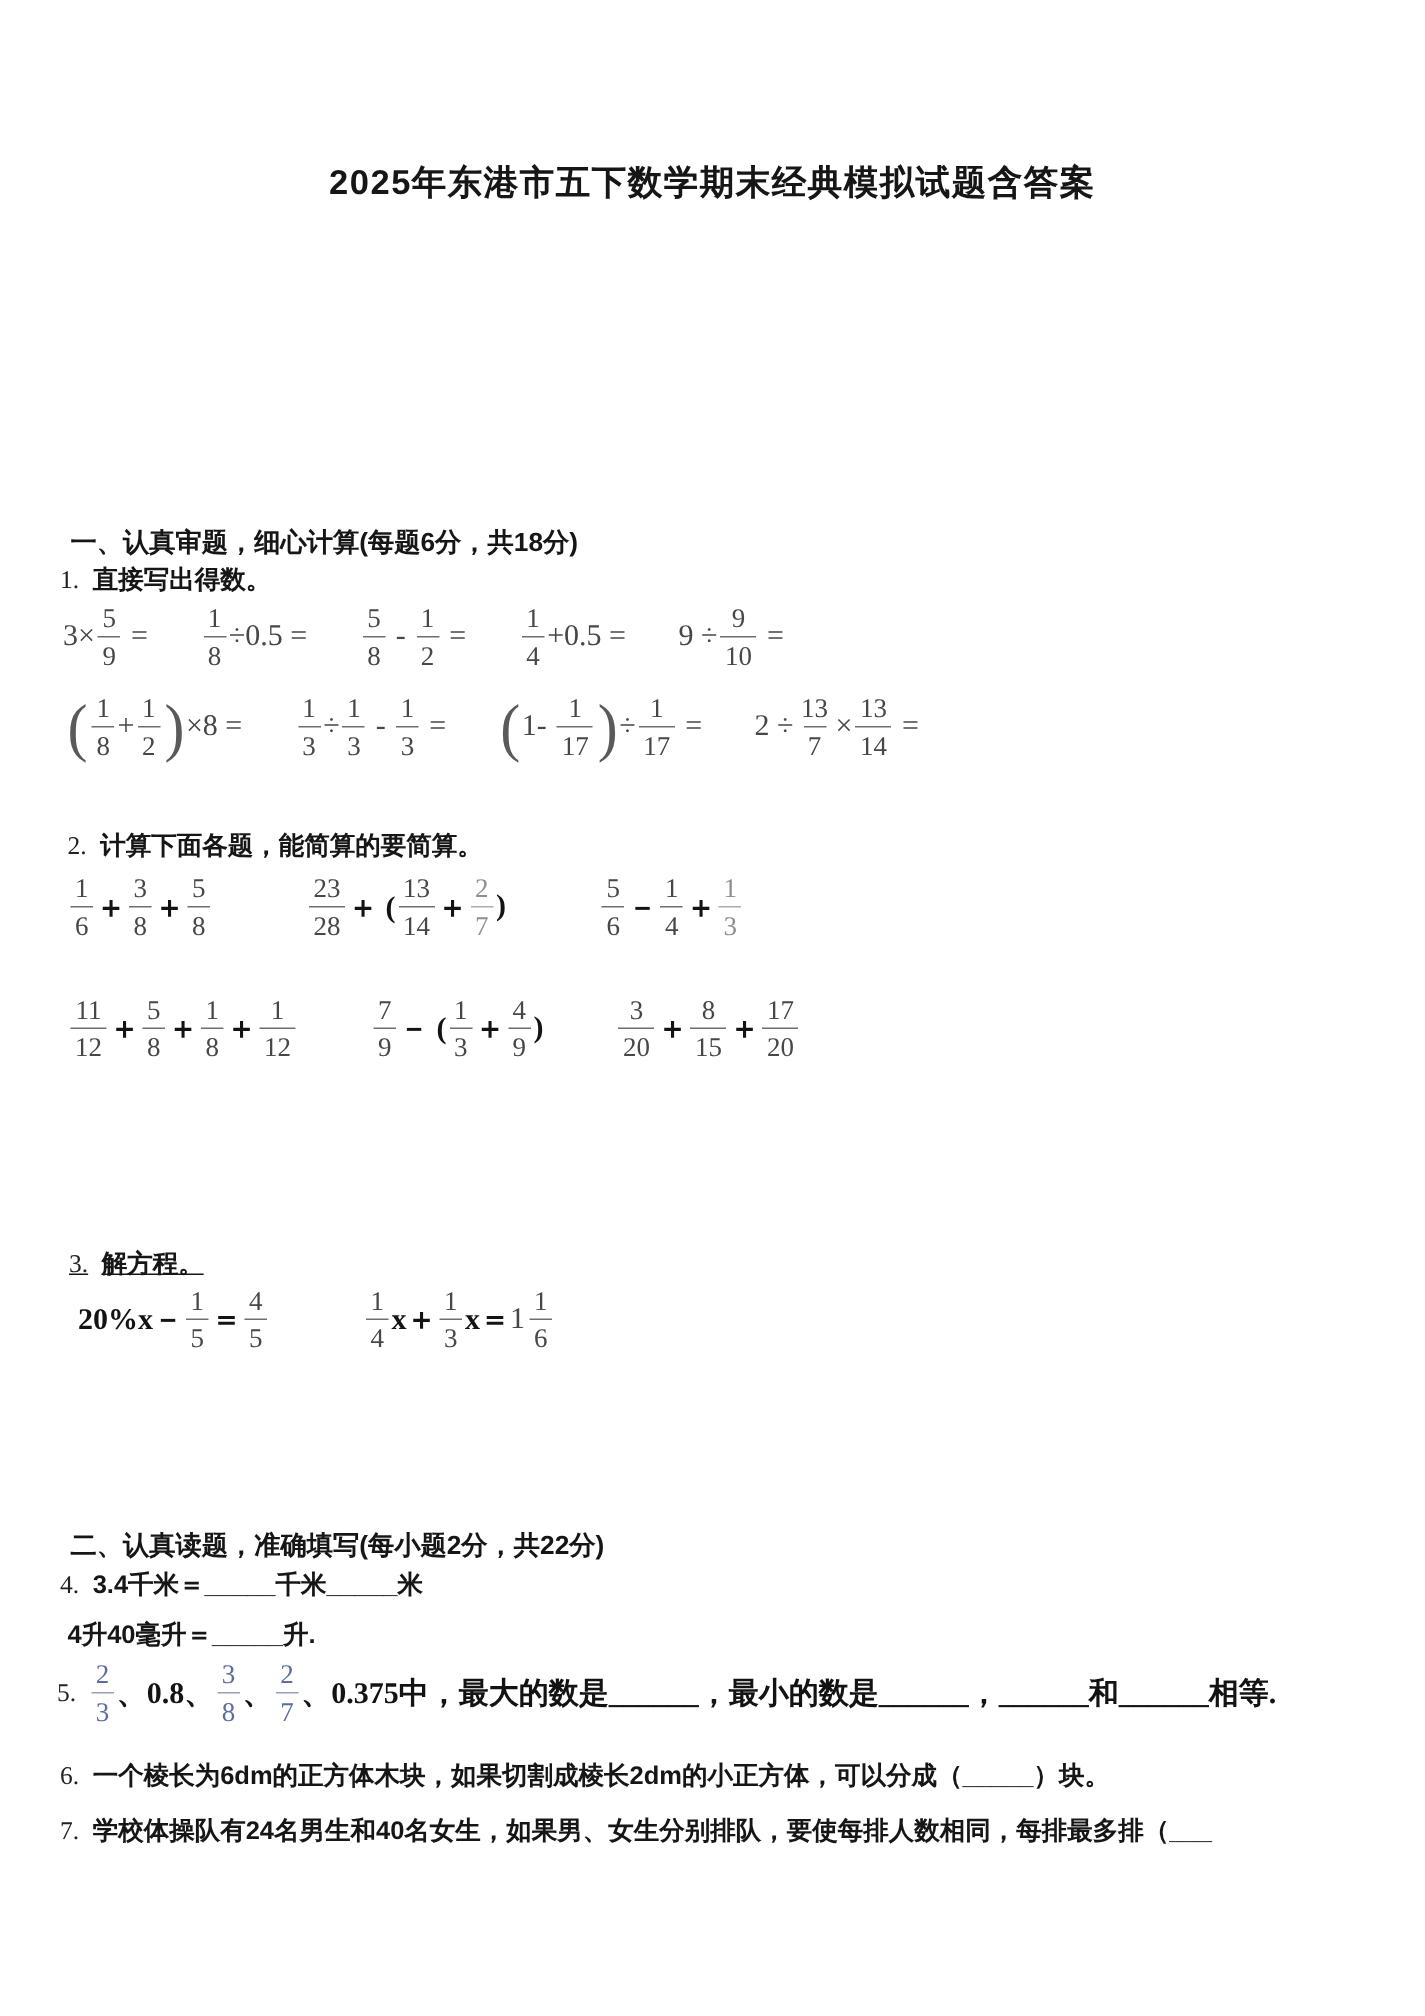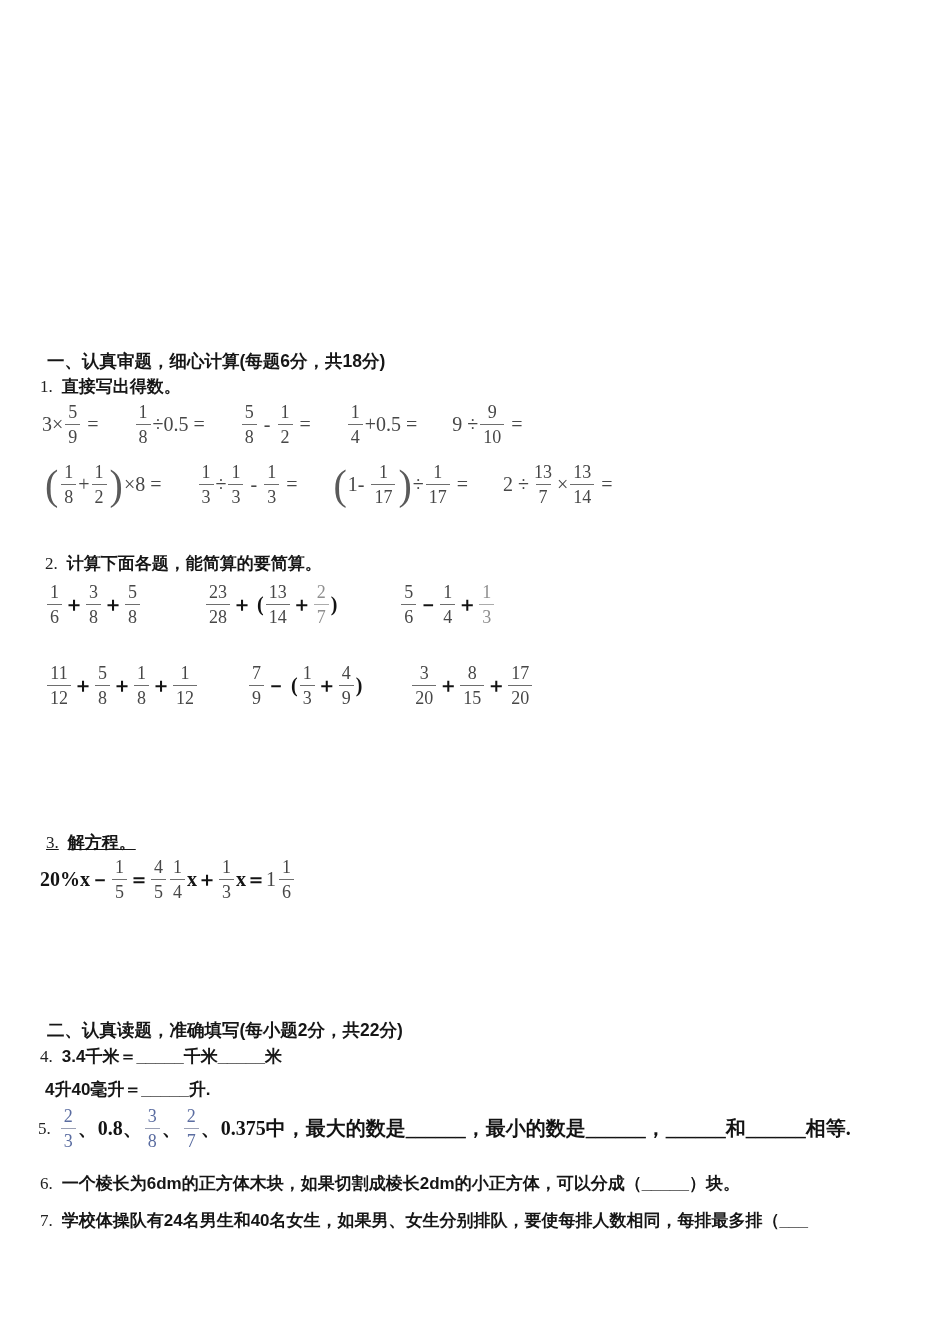--- a/index.html
+++ b/index.html
@@ -44,20 +44,21 @@
   .fr.blue .de{border-top-color:#9aa0b5;}
   .bp{font-size:40px;font-weight:400;line-height:.9;transform:scaleY(1.08);margin:0 1px;color:#5a5a5a;}
   .mix{display:inline-flex;align-items:center;}
   .mix .wh{margin-right:1px;}
 </style>
 </head>
 <body>
 
 <div class="page">
 
+  <div class="title">2025年东港市五下数学期末经典模拟试题含答案</div>
 
 
 
   <div class="line sec" style="top:349px;left:47px;">
     <span>一、认真审题，细心计算(每题6分，共18分)</span>
   </div>
 
   <div class="line" style="top:375px;left:40px;">
     <span class="qnum">1.</span><span class="qtext">直接写出得数。</span>
   </div>
@@ -88,21 +89,21 @@
   <div class="eq-row" style="top:664px;left:45px;gap:48px;text-align:center;">
       <span class="eq"><span class="fr"><span class="nu">11</span><span class="de">12</span></span><span class="tb">＋</span><span class="fr"><span class="nu">5</span><span class="de">8</span></span><span class="tb">＋</span><span class="fr"><span class="nu">1</span><span class="de">8</span></span><span class="tb">＋</span><span class="fr"><span class="nu">1</span><span class="de">12</span></span></span>
       <span class="eq"><span class="fr"><span class="nu">7</span><span class="de">9</span></span><span class="tb">－ (</span><span class="fr"><span class="nu">1</span><span class="de">3</span></span><span class="tb">＋</span><span class="fr"><span class="nu">4</span><span class="de">9</span></span><span class="tb">)</span></span>
       <span class="eq"><span class="fr"><span class="nu">3</span><span class="de">20</span></span><span class="tb">＋</span><span class="fr"><span class="nu">8</span><span class="de">15</span></span><span class="tb">＋</span><span class="fr"><span class="nu">17</span><span class="de">20</span></span></span>
     </div>
 
   <div class="line" style="top:831px;left:46px;text-decoration:underline;">
     <span class="qnum">3.</span><span class="qtext">解方程。</span>
   </div>
 
-  <div class="eq-row" style="top:858px;left:40px;align-items:flex-end;">
+  <div class="eq-row" style="top:858px;left:52px;gap:62px;align-items:flex-end;">
       <span class="eq"><span class="tb">20%x－</span><span class="fr"><span class="nu">1</span><span class="de">5</span></span><span class="tb">＝</span><span class="fr"><span class="nu">4</span><span class="de">5</span></span></span>
       <span class="eq"><span class="fr"><span class="nu">1</span><span class="de">4</span></span><span class="tb">x＋</span><span class="fr"><span class="nu">1</span><span class="de">3</span></span><span class="tb">x＝</span><span class="mix"><span class="wh">1</span><span class="fr"><span class="nu">1</span><span class="de">6</span></span></span></span>
     </div>
 
   <div class="line sec" style="top:1018px;left:47px;">
     <span>二、认真读题，准确填写(每小题2分，共22分)</span>
   </div>
 
   <div class="line" style="top:1045px;left:40px;">
     <span class="qnum">4.</span><span class="qtext">3.4千米＝_____千米_____米</span>

